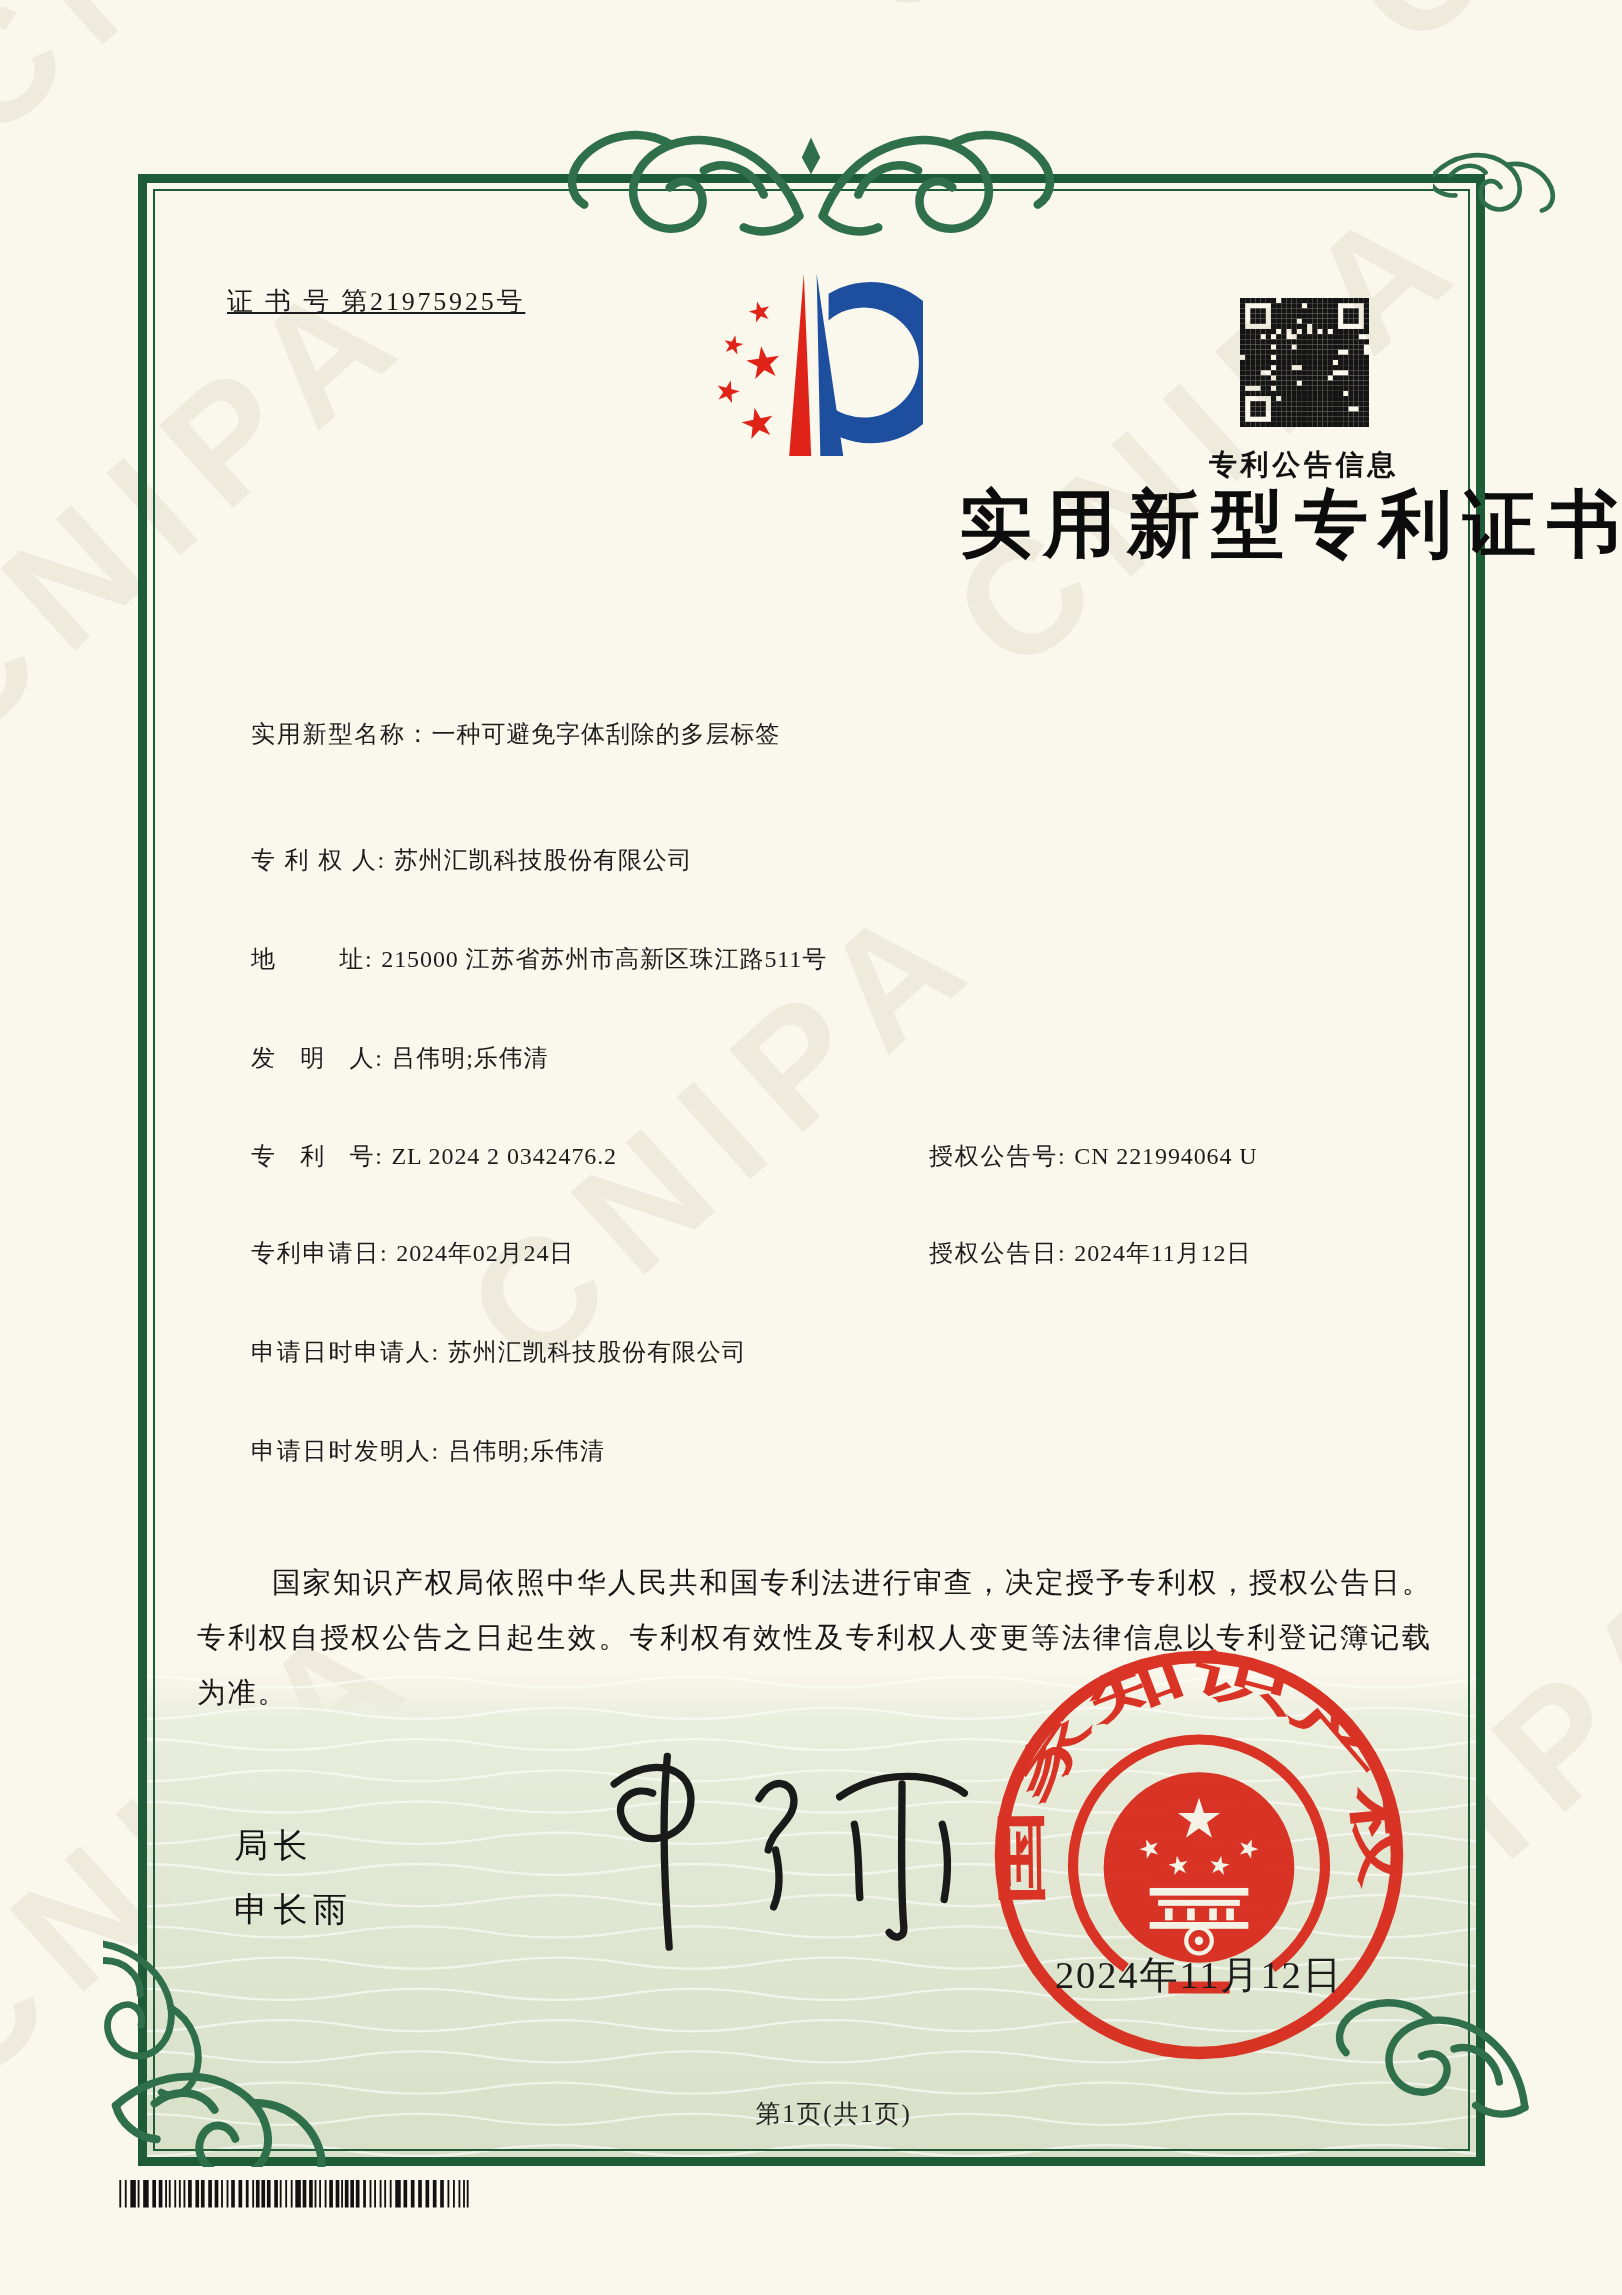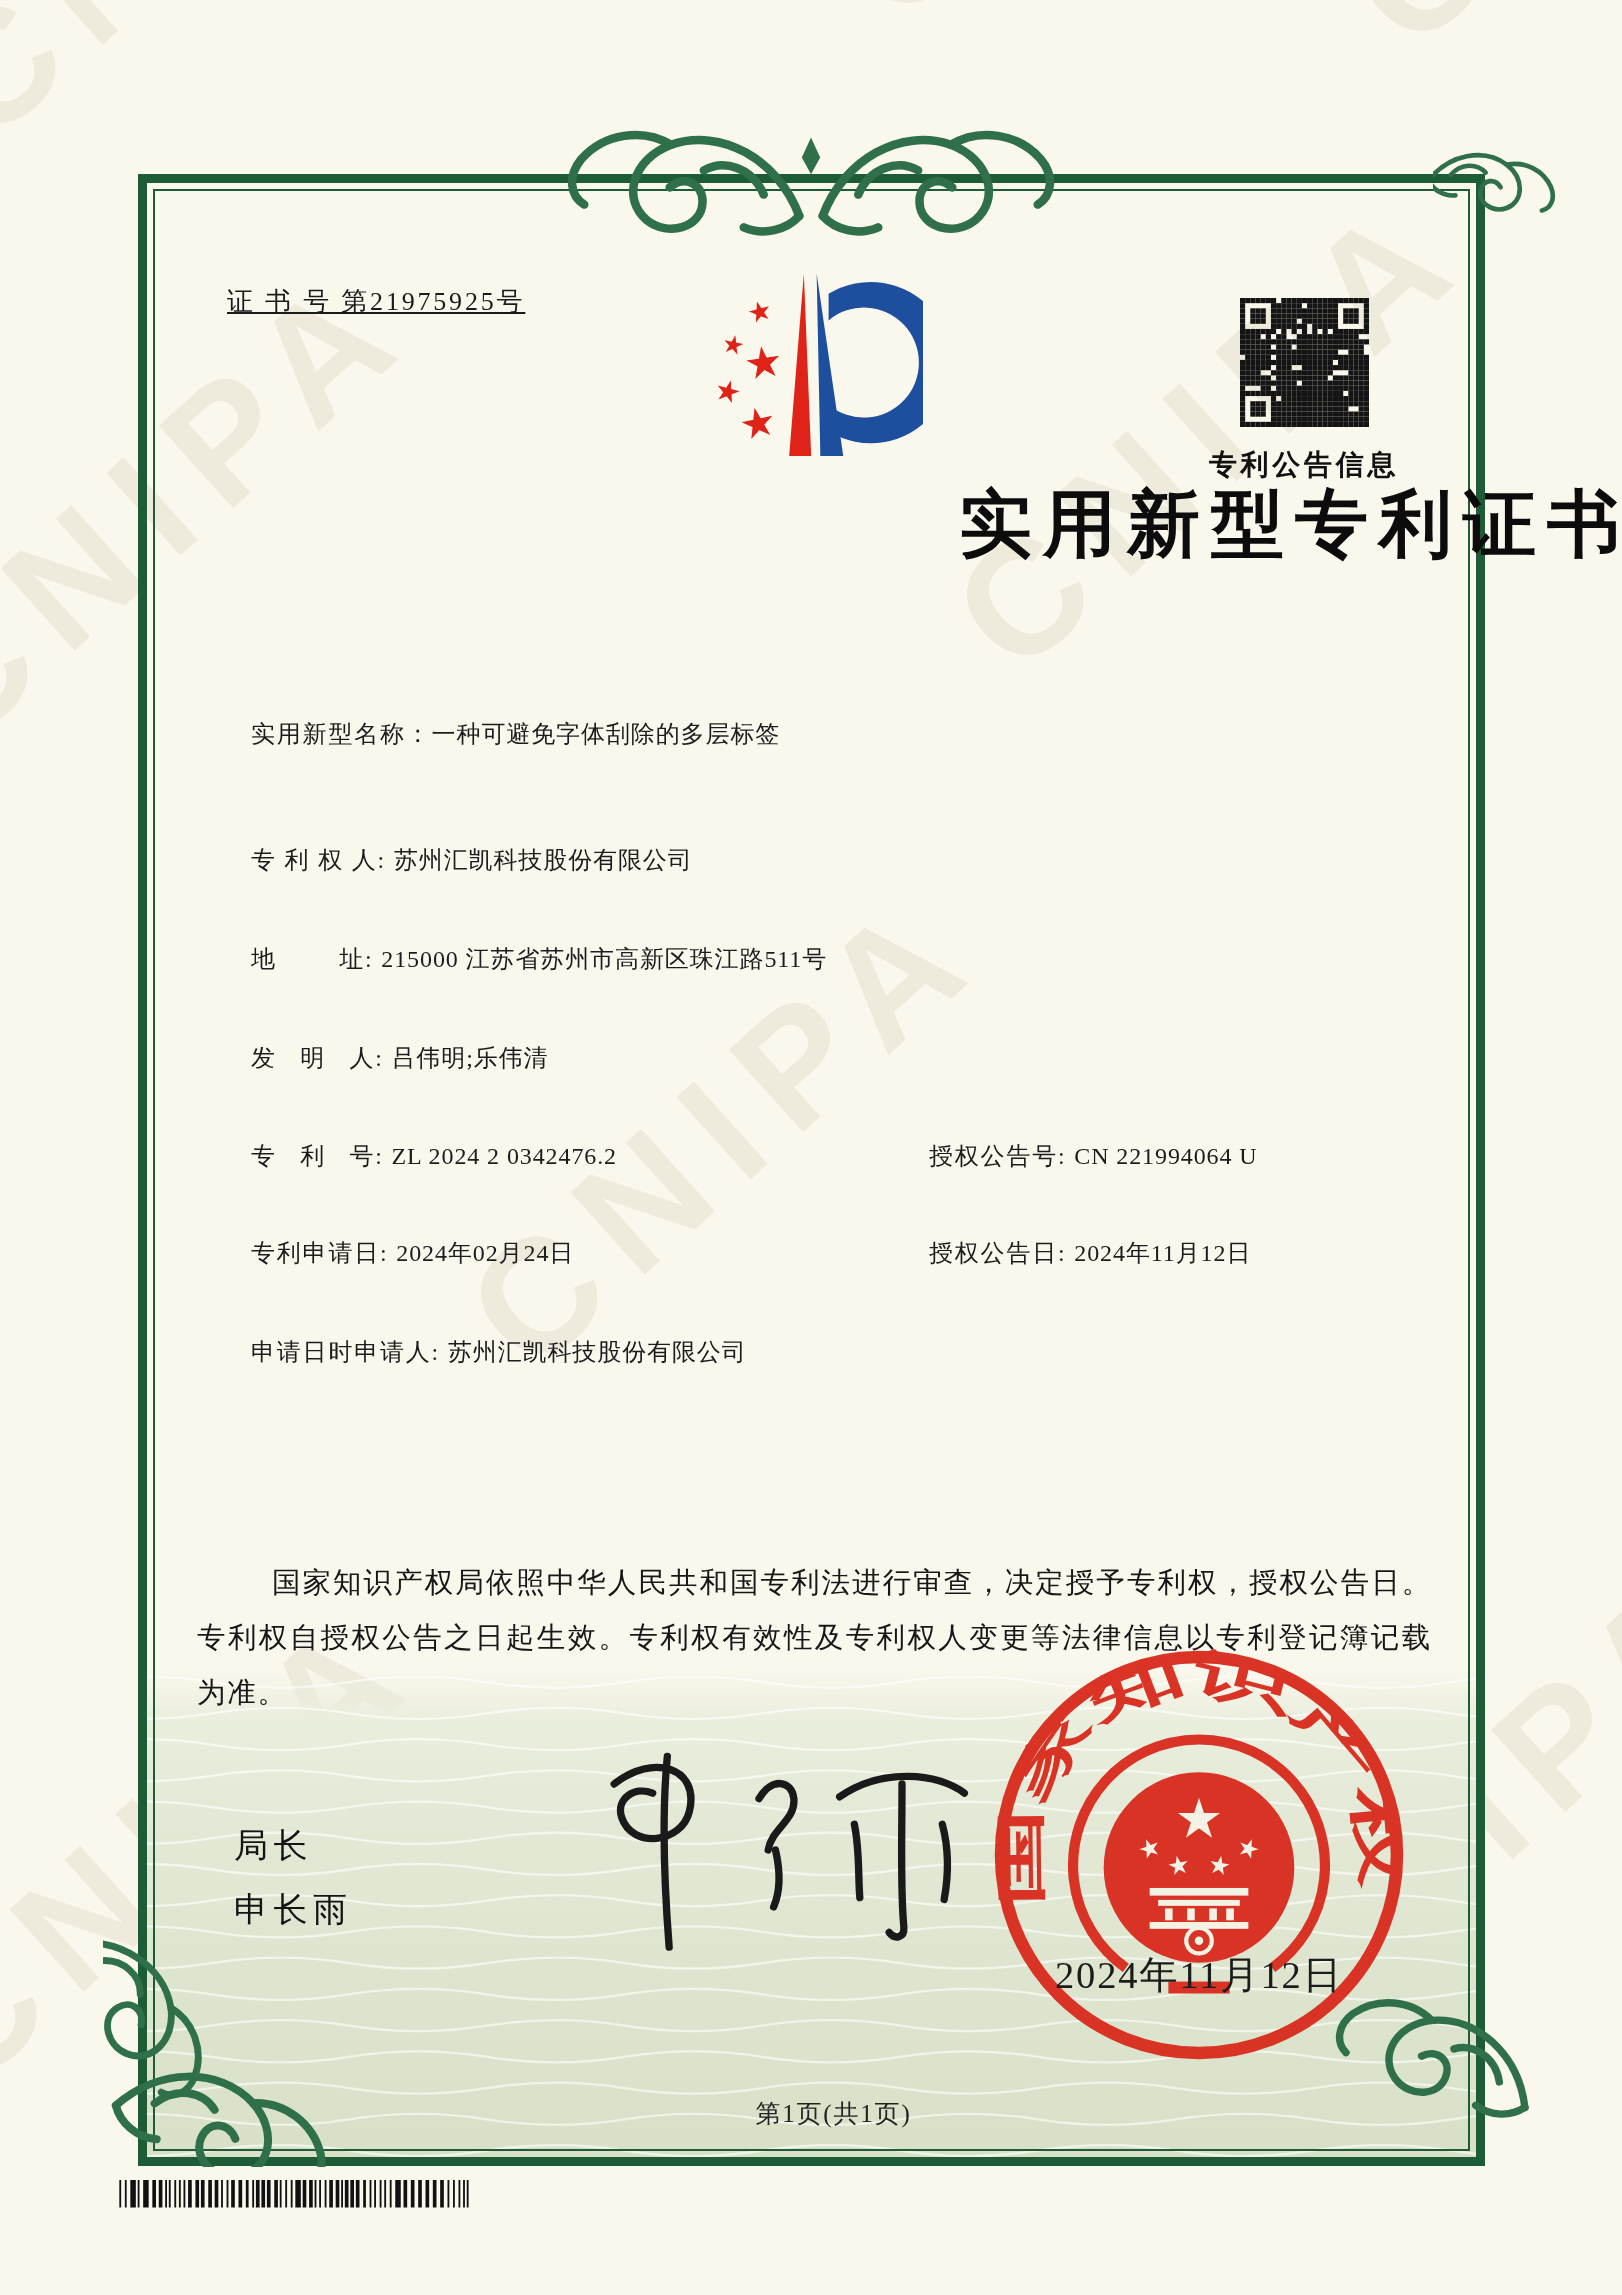--- a/index.html
+++ b/index.html
@@ -694,20 +694,23 @@
   </div>
   <div class="row" style="top:1210px">
     <span class="lbl">专利申请日: </span><span class="val">2024年02月24日</span>
   </div>
   <div class="row col2" style="top:1210px">
     <span class="lbl">授权公告日: </span><span class="val">2024年11月12日</span>
   </div>
   <div class="row" style="top:1309px">
     <span class="lbl">申请日时申请人: </span><span class="val">苏州汇凯科技股份有限公司</span>
   </div>
+  <div class="row" style="top:1408px">
+    <span class="lbl">申请日时发明人: </span><span class="val">吕伟明;乐伟清</span>
+  </div>
 
   <div class="statement">国家知识产权局依照中华人民共和国专利法进行审查，决定授予专利权，授权公告日。专利权自授权公告之日起生效。专利权有效性及专利权人变更等法律信息以专利登记簿记载为准。</div>
 
   <div class="sig-title">局长</div>
   <div class="sig-name">申长雨</div>
 
   <svg class="sig-hand" width="404" height="220" viewBox="0 0 440 240">
     <g fill="none" stroke="#1a1a1a" stroke-width="8" stroke-linecap="round" stroke-linejoin="round">
       <path d="M96,18 C90,80 92,150 98,226"></path>
       <path d="M38,48 C80,14 132,30 120,78 C112,112 58,120 46,84 C40,64 60,50 80,58"></path>

